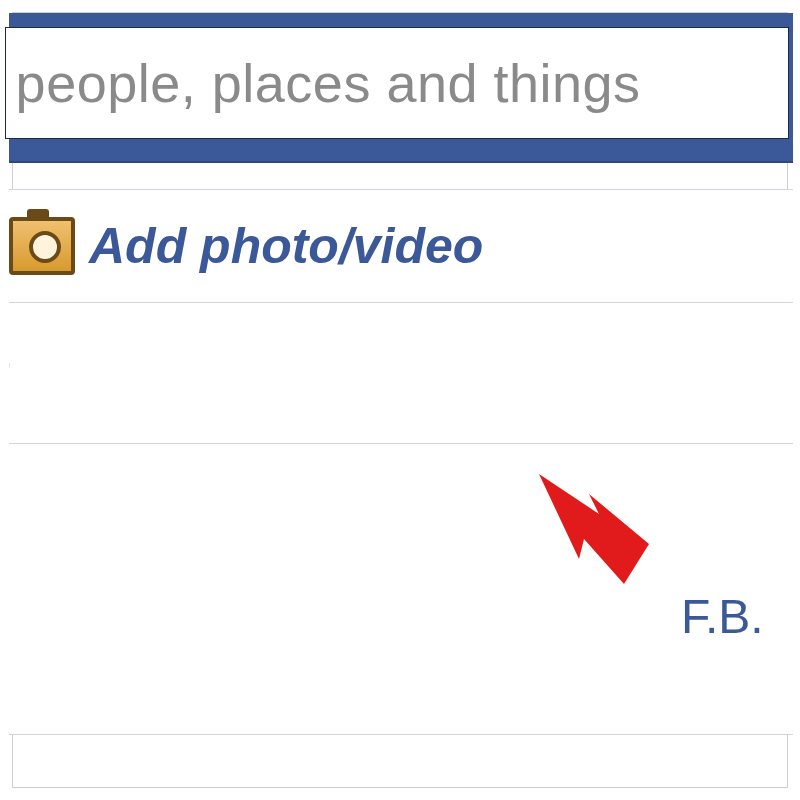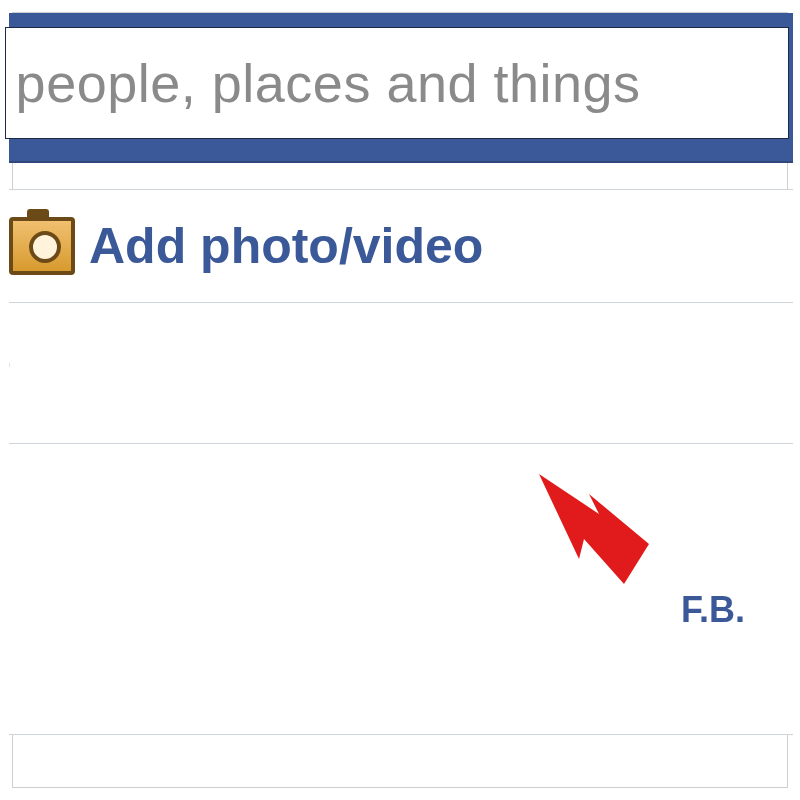--- a/index.html
+++ b/index.html
@@ -70,20 +70,21 @@
 
   .tabs {
     display: flex;
     align-items: center;
     height: 112px;
     border: 1px solid #d0d4dc;
     border-left: none;
     border-right: none;
     gap: 44px;
     padding-left: 0;
+    font-style: italic;
   }
 
   .tab {
     display: flex;
     align-items: center;
     gap: 14px;
     font-size: 50px;
     font-weight: 700;
     color: #3b5998;
     white-space: nowrap;
@@ -173,22 +174,22 @@
     left: 520px;
     top: 30px;
     width: 130px;
     height: 110px;
   }
 
   .fb-link {
     position: absolute;
     left: 672px;
     top: 145px;
-    font-size: 36px;
-    font-weight: 700;
+    font-size: 48px;
+    font-weight: 400;
     color: #3b5998;
     white-space: nowrap;
   }
 </style>
 </head>
 <body>
 
 <div class="frame">
 
   <div class="topbar">

